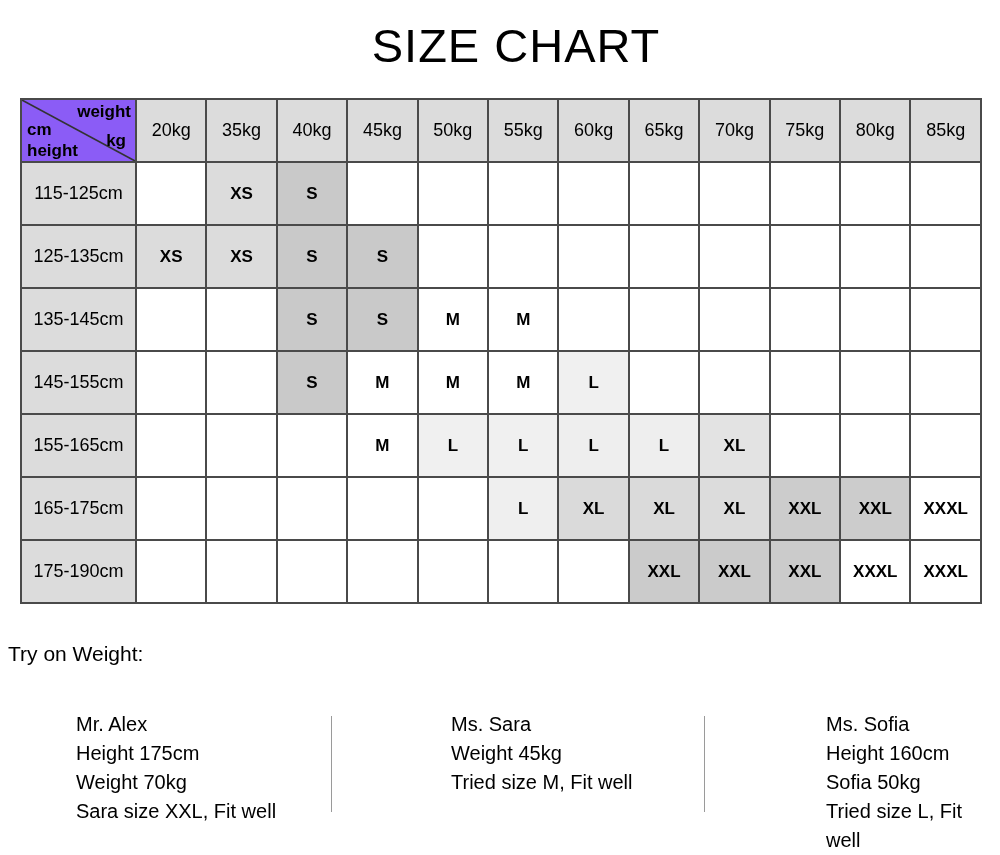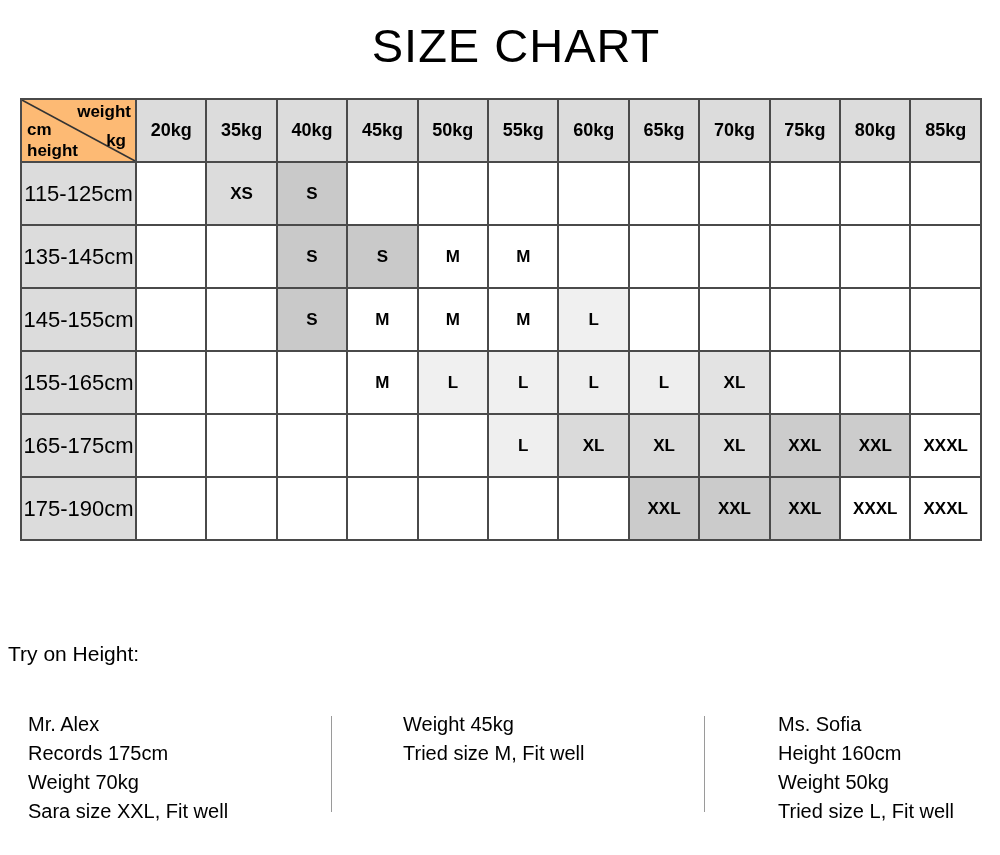--- a/index.html
+++ b/index.html
@@ -34,53 +34,53 @@
   table.size-chart th, table.size-chart td {
     border: 2px solid #4a4a4a;
     height: 61px;
     padding: 0;
     text-align: center;
     vertical-align: middle;
     overflow: hidden;
   }
   th.corner {
     position: relative;
-    background: #fdba74;
+    background: #8b5cf6;
   }
   th.corner svg { position: absolute; left: 0; top: 0; width: 100%; height: 100%; }
   th.corner span { position: absolute; font-size: 17px; font-weight: bold; line-height: 17px; }
   .c-weight { top: 3px; right: 4px; }
   .c-cm     { top: 21px; left: 5px; }
   .c-kg     { top: 32px; right: 9px; }
   .c-height { bottom: 2px; left: 5px; }
   th.weight-h {
     background: #dcdcdc;
-    font-weight: bold;
+    font-weight: normal;
     font-size: 18px;
   }
   th.height-h {
     background: #dcdcdc;
     font-weight: normal;
-    font-size: 22px;
+    font-size: 18px;
     text-align: left;
     padding-left: 8px;
   }
   td.size-cell { font-weight: bold; font-size: 17px; }
   .records-heading {
     position: absolute;
     left: 8px;
     top: 642px;
     font-size: 21px;
   }
   .record {
     position: absolute;
     top: 710px;
     font-size: 20px;
   }
-  .record div { line-height: 29px; }
+  .record div { line-height: 29px; margin-left: 48px; }
   .divider {
     position: absolute;
     top: 716px;
     width: 1px;
     height: 96px;
     background: #9a9a9a;
   }
 </style>
 </head>
 <body>
@@ -140,20 +140,35 @@
           <td class="size-cell" style="background: rgb(255, 255, 255);"></td>
           <td class="size-cell" style="background: rgb(255, 255, 255);"></td>
           <td class="size-cell" style="background: rgb(255, 255, 255);"></td>
           <td class="size-cell" style="background: rgb(255, 255, 255);"></td>
           <td class="size-cell" style="background: rgb(255, 255, 255);"></td>
           <td class="size-cell" style="background: rgb(255, 255, 255);"></td>
           <td class="size-cell" style="background: rgb(255, 255, 255);"></td>
           <td class="size-cell" style="background: rgb(255, 255, 255);"></td>
         </tr>
         <tr>
+          <th class="height-h">125-135cm</th>
+          <td class="size-cell" style="background: rgb(220, 220, 220);">XS</td>
+          <td class="size-cell" style="background: rgb(220, 220, 220);">XS</td>
+          <td class="size-cell" style="background: rgb(201, 201, 201);">S</td>
+          <td class="size-cell" style="background: rgb(201, 201, 201);">S</td>
+          <td class="size-cell" style="background: rgb(255, 255, 255);"></td>
+          <td class="size-cell" style="background: rgb(255, 255, 255);"></td>
+          <td class="size-cell" style="background: rgb(255, 255, 255);"></td>
+          <td class="size-cell" style="background: rgb(255, 255, 255);"></td>
+          <td class="size-cell" style="background: rgb(255, 255, 255);"></td>
+          <td class="size-cell" style="background: rgb(255, 255, 255);"></td>
+          <td class="size-cell" style="background: rgb(255, 255, 255);"></td>
+          <td class="size-cell" style="background: rgb(255, 255, 255);"></td>
+        </tr>
+        <tr>
           <th class="height-h">135-145cm</th>
           <td class="size-cell" style="background: rgb(255, 255, 255);"></td>
           <td class="size-cell" style="background: rgb(255, 255, 255);"></td>
           <td class="size-cell" style="background: rgb(201, 201, 201);">S</td>
           <td class="size-cell" style="background: rgb(201, 201, 201);">S</td>
           <td class="size-cell" style="background: rgb(255, 255, 255);">M</td>
           <td class="size-cell" style="background: rgb(255, 255, 255);">M</td>
           <td class="size-cell" style="background: rgb(255, 255, 255);"></td>
           <td class="size-cell" style="background: rgb(255, 255, 255);"></td>
           <td class="size-cell" style="background: rgb(255, 255, 255);"></td>
@@ -217,37 +232,38 @@
           <td class="size-cell" style="background: rgb(255, 255, 255);"></td>
           <td class="size-cell" style="background: rgb(203, 203, 203);">XXL</td>
           <td class="size-cell" style="background: rgb(203, 203, 203);">XXL</td>
           <td class="size-cell" style="background: rgb(203, 203, 203);">XXL</td>
           <td class="size-cell" style="background: rgb(255, 255, 255);">XXXL</td>
           <td class="size-cell" style="background: rgb(255, 255, 255);">XXXL</td>
         </tr>
       </tbody>
   </table>
 
-  <div class="records-heading">Try on Height:</div>
+  <div class="records-heading">Try on Weight:</div>
 
   <div id="records-container">
       <div class="record" style="left: 28px;">
         <div>Mr. Alex</div>
-        <div>Records 175cm</div>
+        <div>Height 175cm</div>
         <div>Weight 70kg</div>
         <div>Sara size XXL, Fit well</div>
       </div>
       <div class="record" style="left: 403px;">
+        <div>Ms. Sara</div>
         <div>Weight 45kg</div>
         <div>Tried size M, Fit well</div>
       </div>
       <div class="record" style="left: 778px;">
         <div>Ms. Sofia</div>
         <div>Height 160cm</div>
-        <div>Weight 50kg</div>
+        <div>Sofia 50kg</div>
         <div>Tried size L, Fit well</div>
       </div>
     </div>
 
   <div class="divider" style="left:331px"></div>
   <div class="divider" style="left:704px"></div>
 
 </div>
 
 </body></html>

